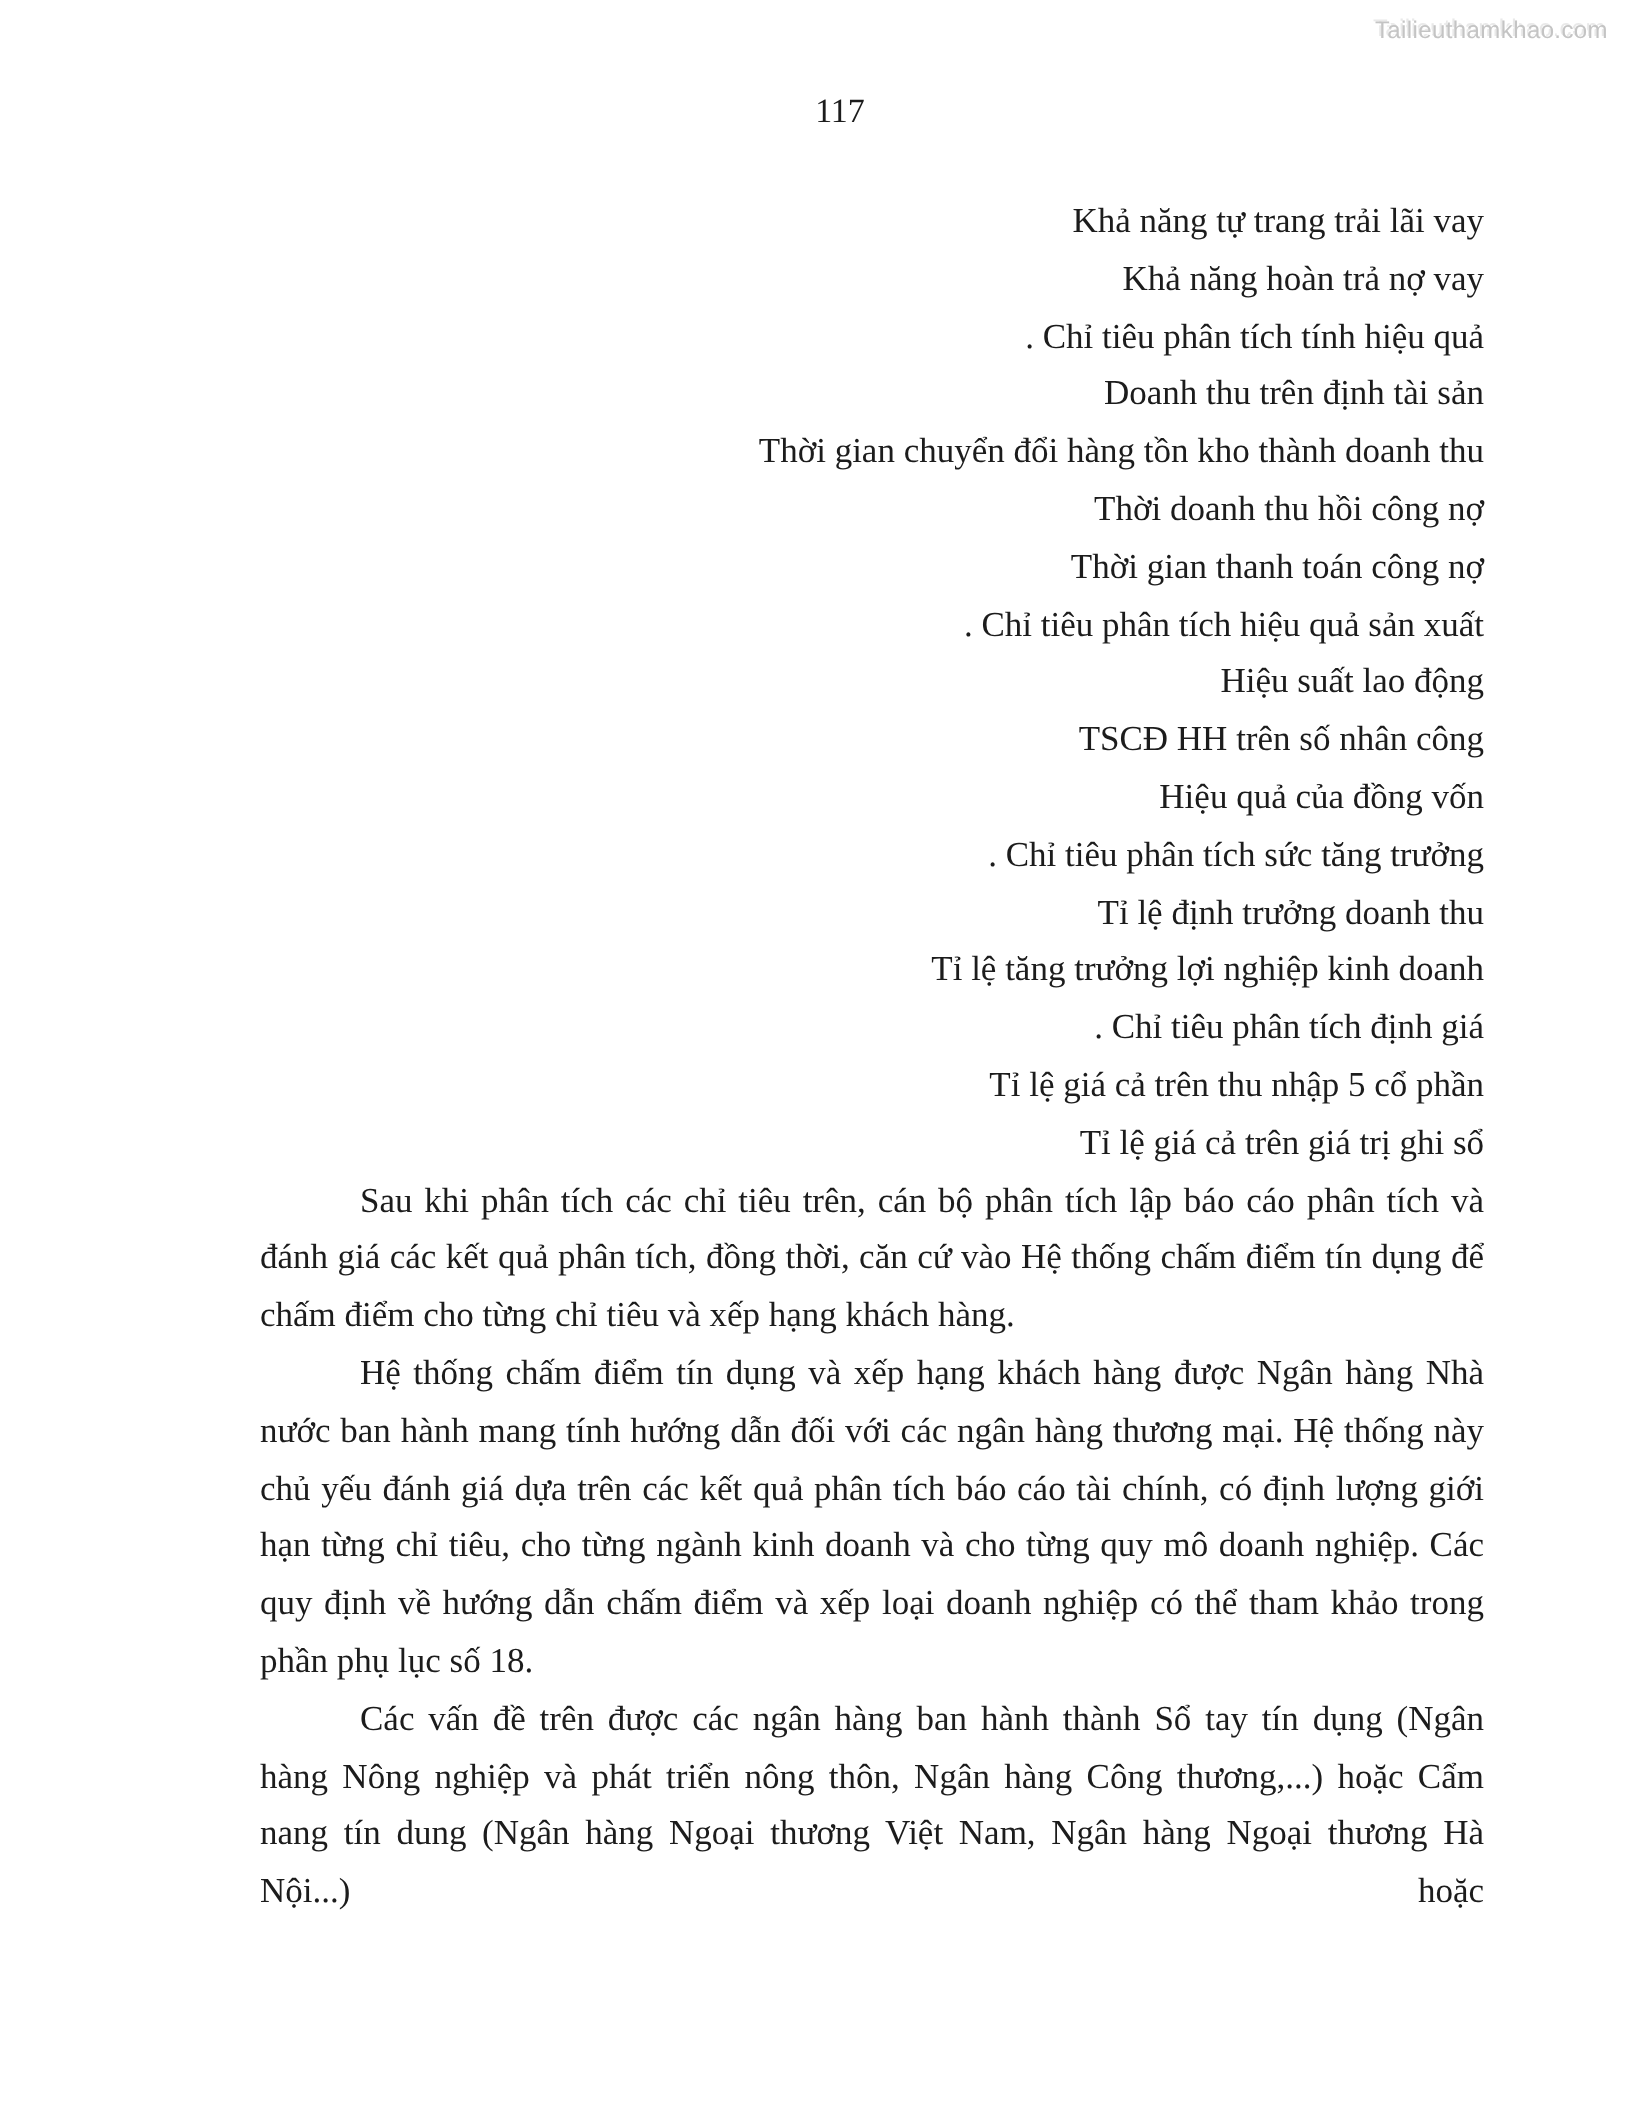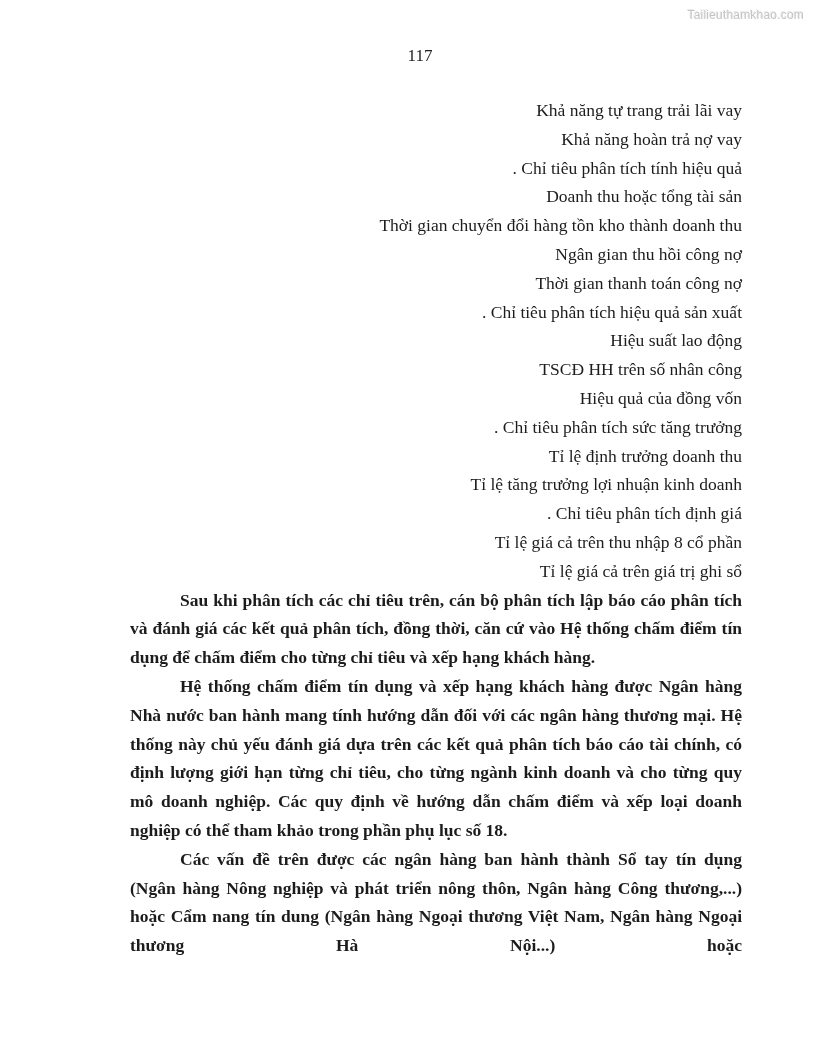--- a/index.html
+++ b/index.html
@@ -53,52 +53,51 @@
   .list-line.category {
     padding-left: 44px;
   }
   .list-line.item {
     padding-left: 98px;
   }
   .paragraphs p {
     margin: 0;
     text-align: justify;
     text-indent: 50px;
-    font-weight: bold;
   }
   .paragraphs p.justify-last {
     text-align-last: justify;
   }
 </style>
 </head>
 <body>
 
 <div class="page">
   <div class="watermark">Tailieuthamkhao.com</div>
 
   <div class="page-number">117</div>
 
   <div class="content">
     <div class="list">
         <div class="list-line item">Khả năng tự trang trải lãi vay</div>
         <div class="list-line item">Khả năng hoàn trả nợ vay</div>
         <div class="list-line category">. Chỉ tiêu phân tích tính hiệu quả</div>
-        <div class="list-line item">Doanh thu hoặc tổng tài sản</div>
+        <div class="list-line item">Doanh thu trên định tài sản</div>
         <div class="list-line item">Thời gian chuyển đổi hàng tồn kho thành doanh thu</div>
-        <div class="list-line item">Ngân gian thu hồi công nợ</div>
+        <div class="list-line item">Thời doanh thu hồi công nợ</div>
         <div class="list-line item">Thời gian thanh toán công nợ</div>
         <div class="list-line category">. Chỉ tiêu phân tích hiệu quả sản xuất</div>
         <div class="list-line item">Hiệu suất lao động</div>
         <div class="list-line item">TSCĐ HH trên số nhân công</div>
         <div class="list-line item">Hiệu quả của đồng vốn</div>
         <div class="list-line category">. Chỉ tiêu phân tích sức tăng trưởng</div>
         <div class="list-line item">Tỉ lệ định trưởng doanh thu</div>
-        <div class="list-line item">Tỉ lệ tăng trưởng lợi nhuận kinh doanh</div>
+        <div class="list-line item">Tỉ lệ tăng trưởng lợi nghiệp kinh doanh</div>
         <div class="list-line category">. Chỉ tiêu phân tích định giá</div>
-        <div class="list-line item">Tỉ lệ giá cả trên thu nhập 8 cổ phần</div>
+        <div class="list-line item">Tỉ lệ giá cả trên thu nhập 5 cổ phần</div>
         <div class="list-line item">Tỉ lệ giá cả trên giá trị ghi sổ</div>
       </div>
     <div class="paragraphs">
         <p>Sau khi phân tích các chỉ tiêu trên, cán bộ phân tích lập báo cáo phân tích và đánh giá các kết quả phân tích, đồng thời, căn cứ vào Hệ thống chấm điểm tín dụng để chấm điểm cho từng chỉ tiêu và xếp hạng khách hàng.</p>
         <p>Hệ thống chấm điểm tín dụng và xếp hạng khách hàng được Ngân hàng Nhà nước ban hành mang tính hướng dẫn đối với các ngân hàng thương mại. Hệ thống này chủ yếu đánh giá dựa trên các kết quả phân tích báo cáo tài chính, có định lượng giới hạn từng chỉ tiêu, cho từng ngành kinh doanh và cho từng quy mô doanh nghiệp. Các quy định về hướng dẫn chấm điểm và xếp loại doanh nghiệp có thể tham khảo trong phần phụ lục số 18.</p>
         <p class="justify-last">Các vấn đề trên được các ngân hàng ban hành thành Sổ tay tín dụng (Ngân hàng Nông nghiệp và phát triển nông thôn, Ngân hàng Công thương,...) hoặc Cẩm nang tín dung (Ngân hàng Ngoại thương Việt Nam, Ngân hàng Ngoại thương Hà Nội...) hoặc</p>
       </div>
   </div>
 </div>
 

